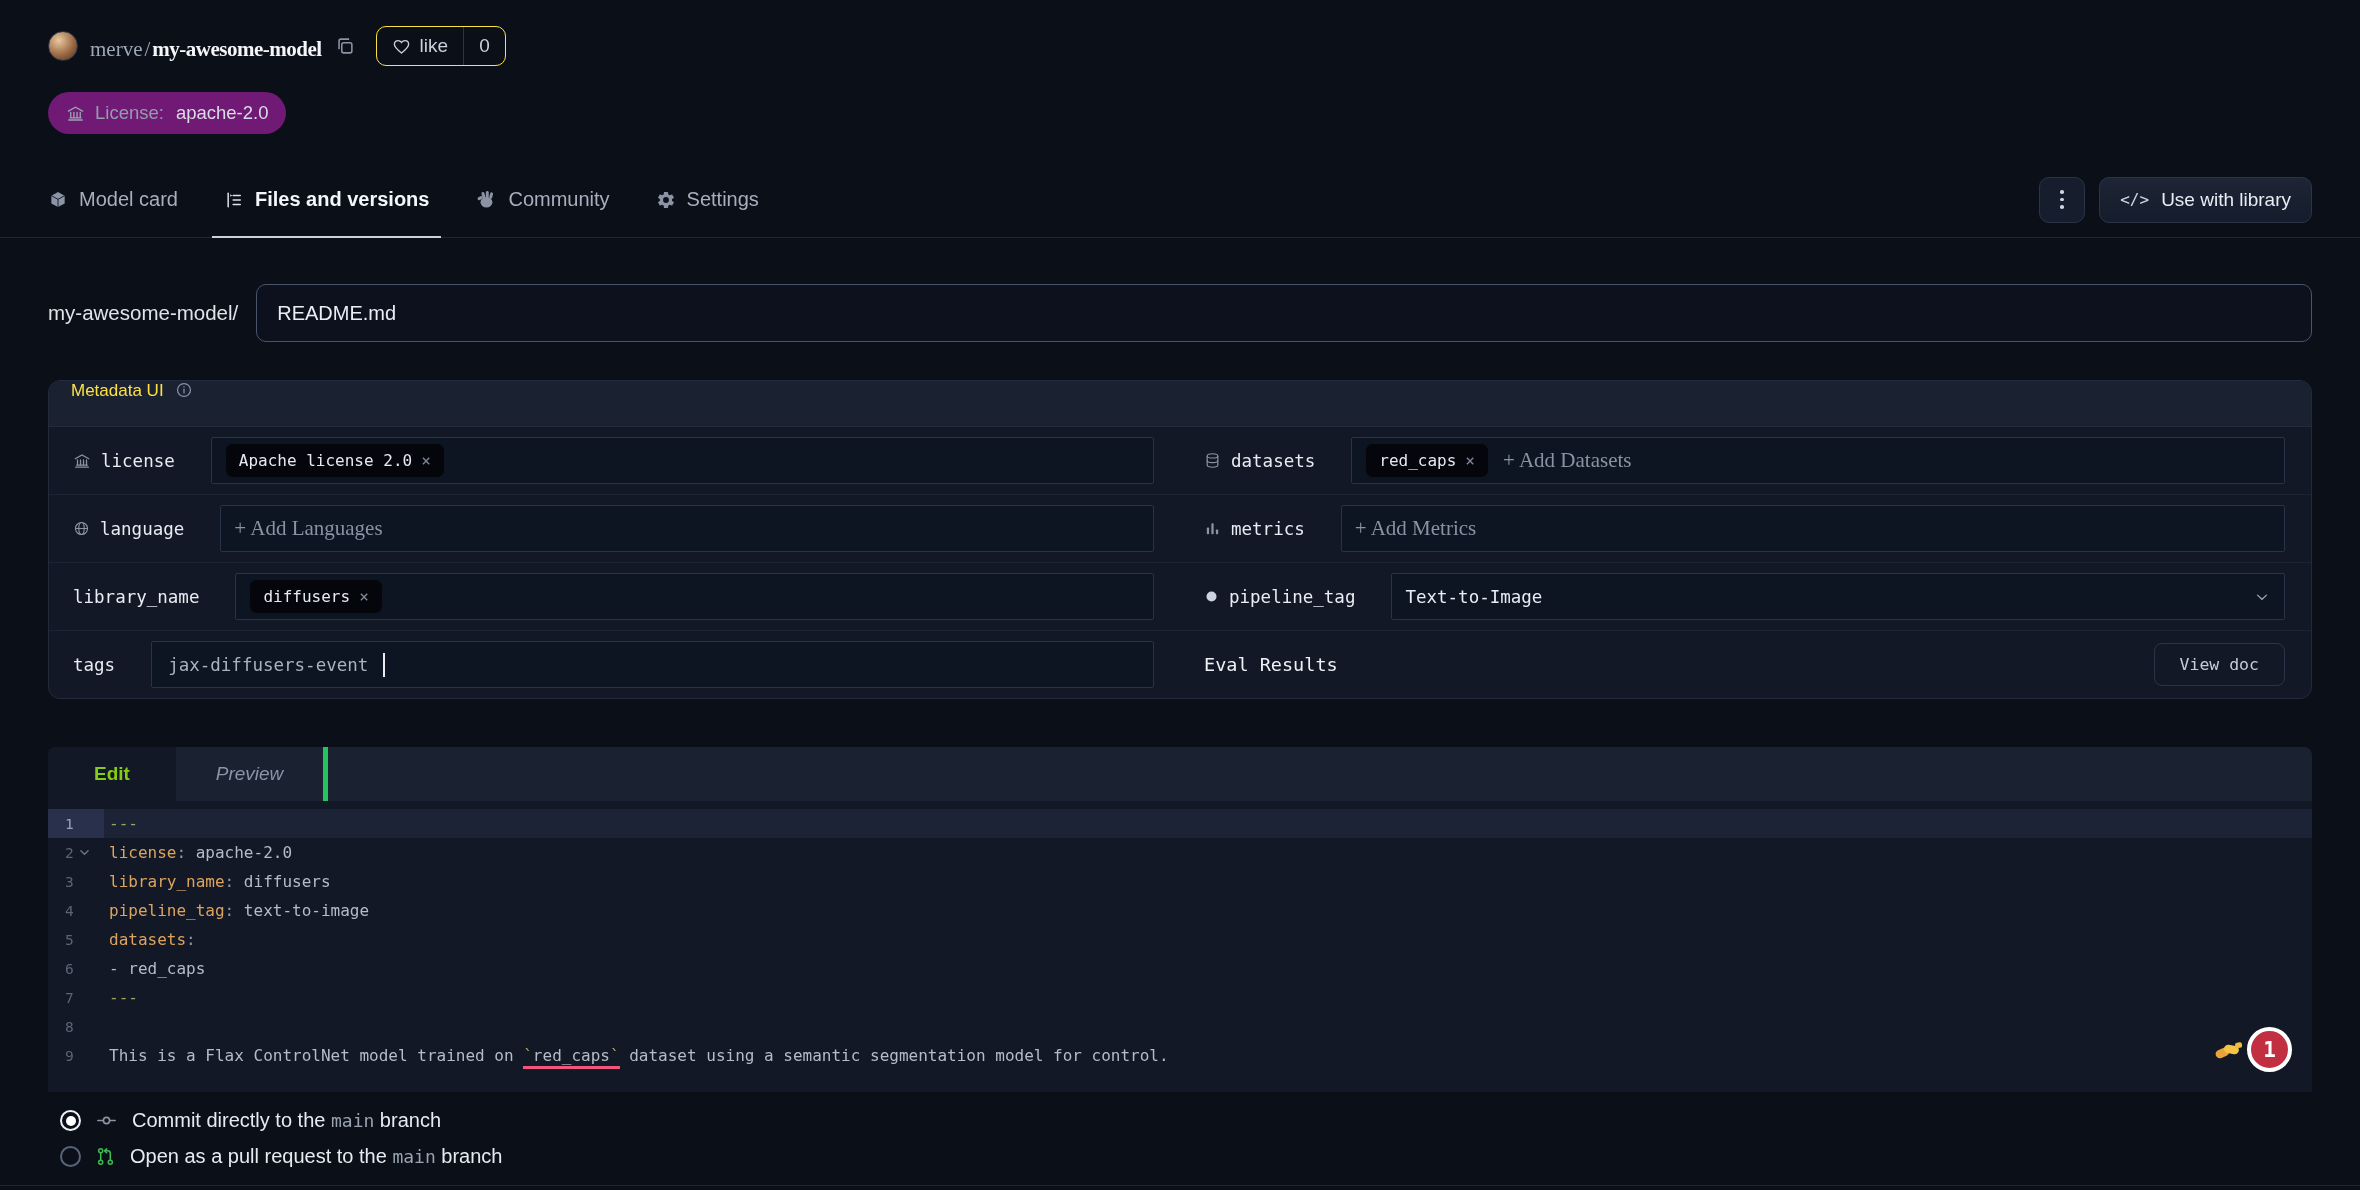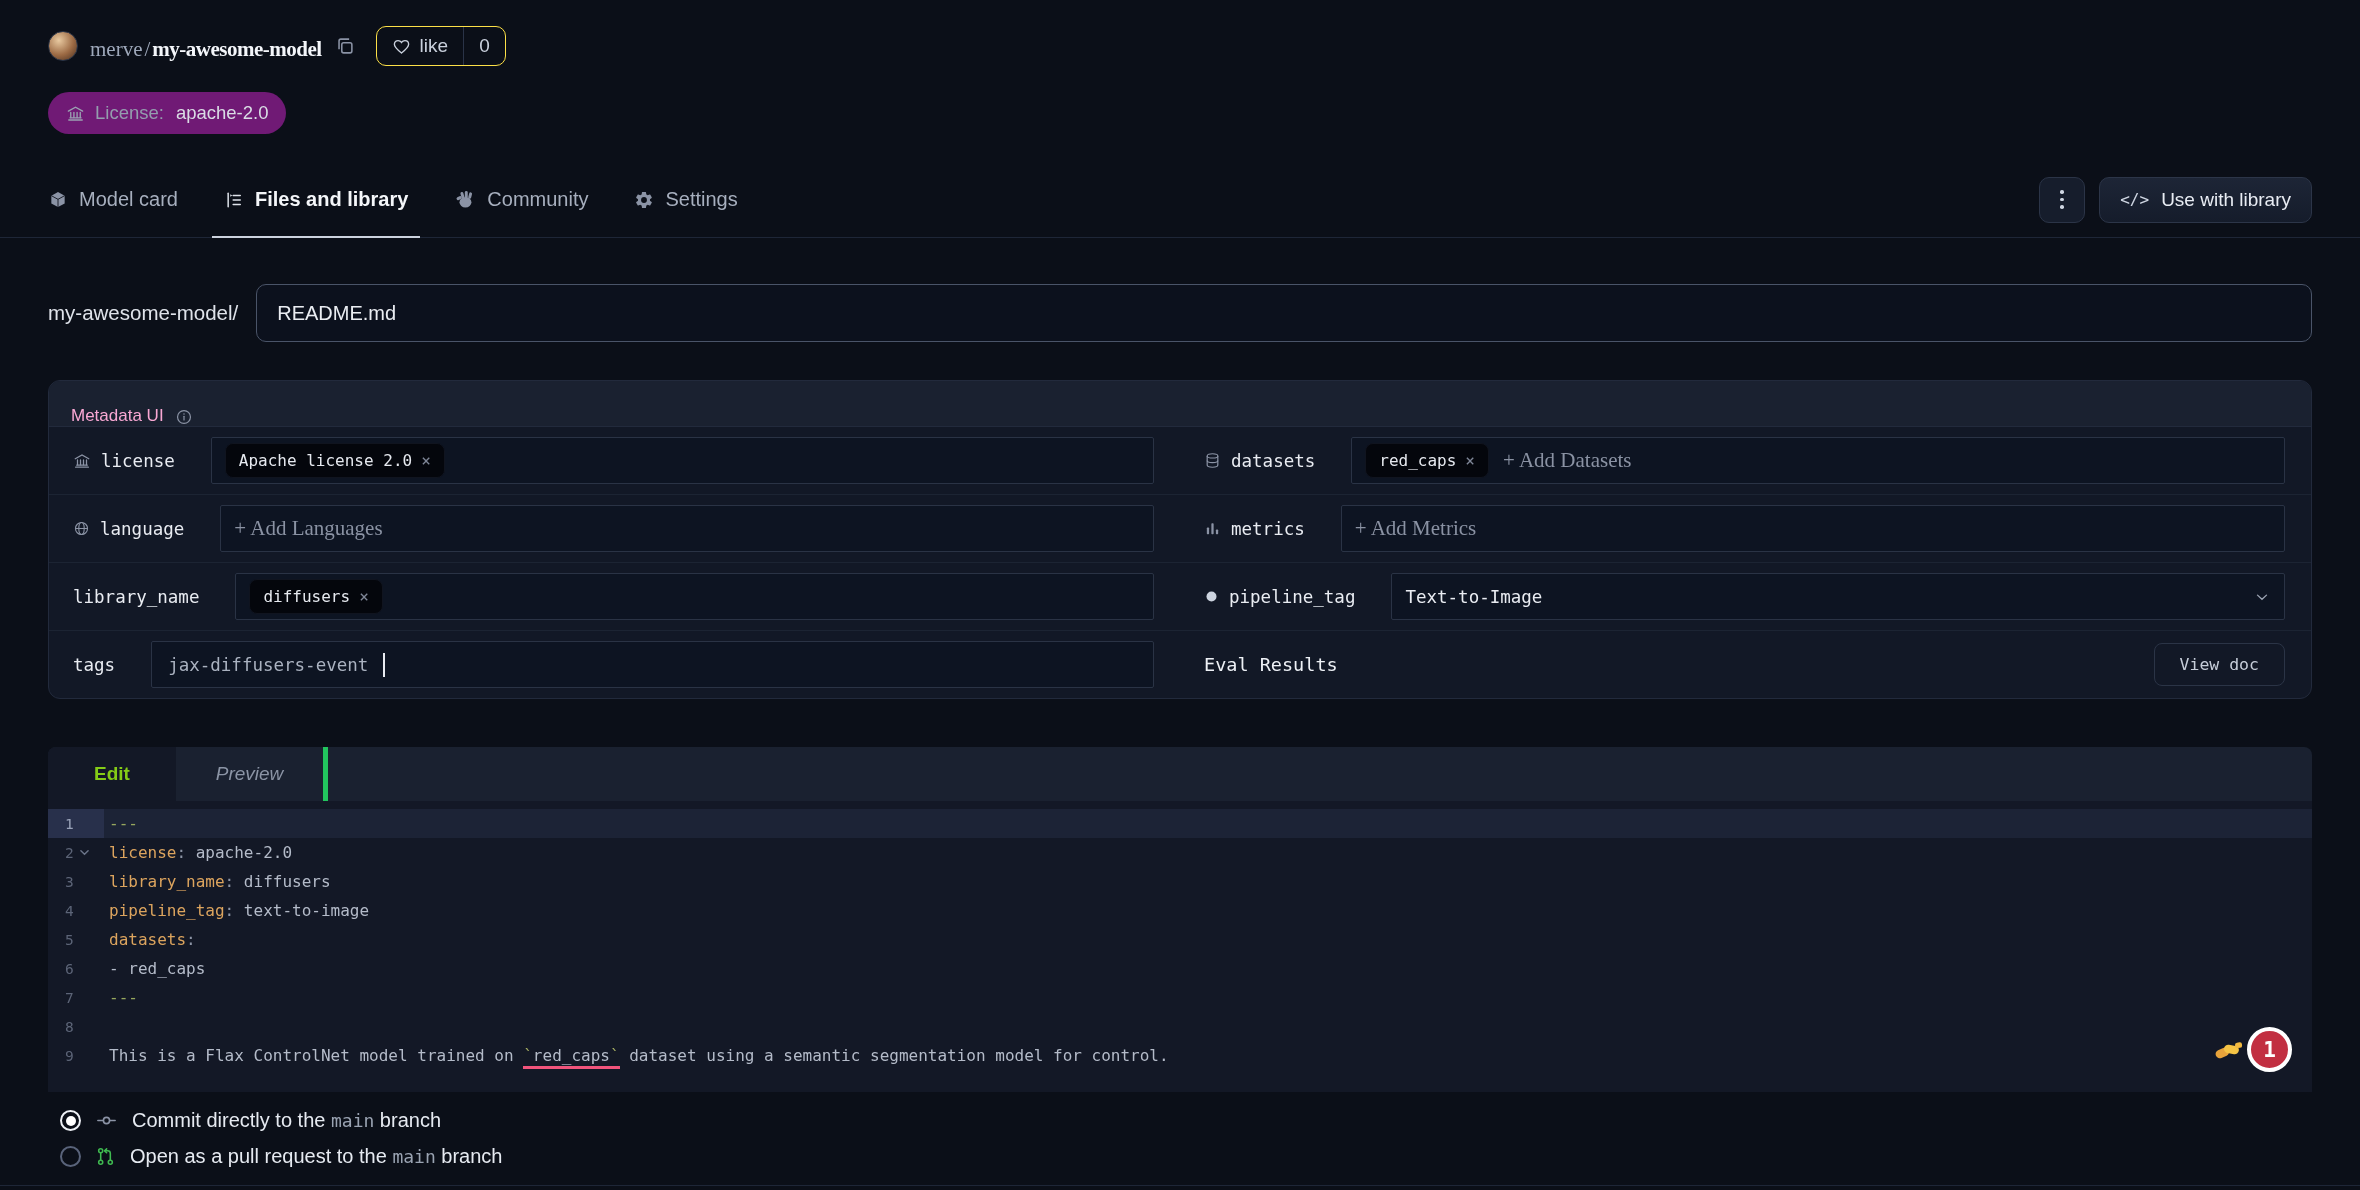--- a/index.html
+++ b/index.html
@@ -76,22 +76,22 @@
   .path-prefix { font-size:20.5px; color:#dfe3ea; }
   .filename-input {
     flex:1; margin-left:18px; height:58px; border:1px solid #4a5468; border-radius:10px;
     background:#0c111d; color:#eaedf2; font-family:"Liberation Sans", sans-serif;
     font-size:20px; padding:0 20px; outline:none;
   }
 
   
   .metadata-panel { margin:38px 48px 0; border:1px solid #222a3c; border-radius:12px; background:#121826; overflow:hidden; }
   .panel-header {
-    height:46px; display:flex; align-items:flex-end; gap:11px; padding:0 22px;
-    background:#1a2130; border-bottom:1px solid #222a3c; color:#f9a8d4; font-size:17px;
+    height:46px; display:flex; align-items:flex-start; gap:11px; padding:0 22px;
+    background:#1a2130; border-bottom:1px solid #222a3c; color:#fde047; font-size:17px;
   }
   .panel-header .icon { color:#8b93a5; display:flex; }
   .meta-row { display:grid; grid-template-columns:1fr 1fr; }
   .meta-row + .meta-row { border-top:1px solid #1c2433; }
   .field { display:flex; align-items:center; min-height:67px; padding:0 26px 0 24px; }
   .field .ficon { display:flex; color:#8b93a5; margin-right:10px; flex:0 0 auto; }
   .flabel { font-family:"DejaVu Sans Mono", monospace; font-size:17.5px; color:#e9ecf2; white-space:nowrap; }
   .meta-input {
     flex:1; margin-left:36px; min-height:47px; border:1px solid #2a3345; border-radius:2px;
     background:#0d1422; display:flex; align-items:center; padding:0 13px; gap:14px; cursor:text;
@@ -215,21 +215,21 @@
         <span>Model card</span>
       </div>
       <div class="tab active">
         <span class="ticon">
           <svg width="20" height="20" viewBox="0 0 24 24" fill="none" stroke="currentColor" stroke-width="1.8" stroke-linecap="round">
               <path d="M5 4v16"></path>
               <path d="M11 6.5h8.5M11 12h8.5M11 17.5h8.5"></path>
               <path d="M7.5 5.2l2.4 1.4-2.4 1.4z" fill="currentColor" stroke="none"></path>
             </svg>
         </span>
-        <span>Files and library</span>
+        <span>Files and versions</span>
       </div>
       <div class="tab">
         <span class="ticon hand">
           <svg width="22" height="22" viewBox="0 0 24 24" fill="currentColor">
               <ellipse cx="12.5" cy="14.5" rx="6.5" ry="5.8"></ellipse>
               <rect x="2.6" y="8.2" width="6" height="3.4" rx="1.7" transform="rotate(-28 5.6 9.9)"></rect>
               <rect x="7.6" y="3.2" width="3.2" height="7.5" rx="1.6" transform="rotate(-16 9.2 6.9)"></rect>
               <rect x="11.8" y="2.2" width="3.2" height="8" rx="1.6"></rect>
               <rect x="16" y="3.6" width="3.2" height="7.2" rx="1.6" transform="rotate(14 17.6 7.2)"></rect>
             </svg>

